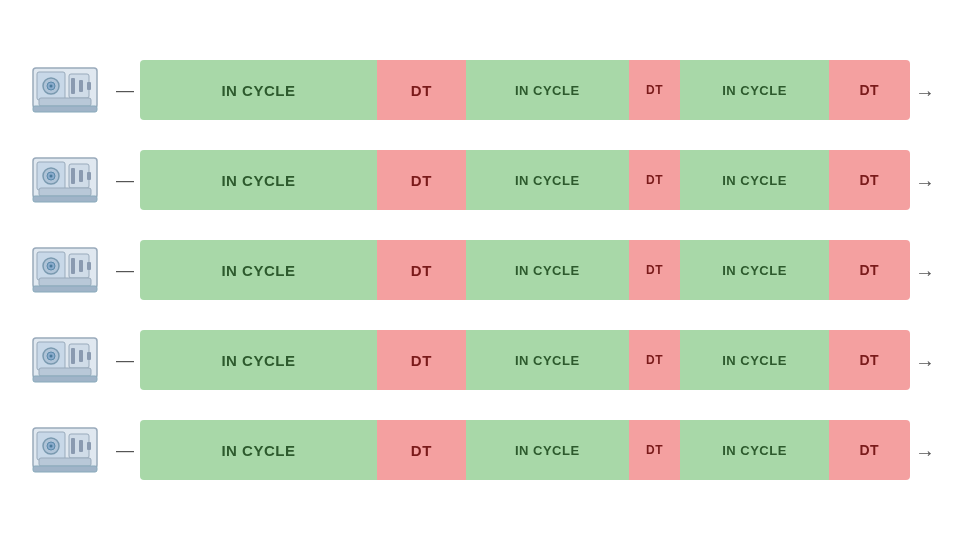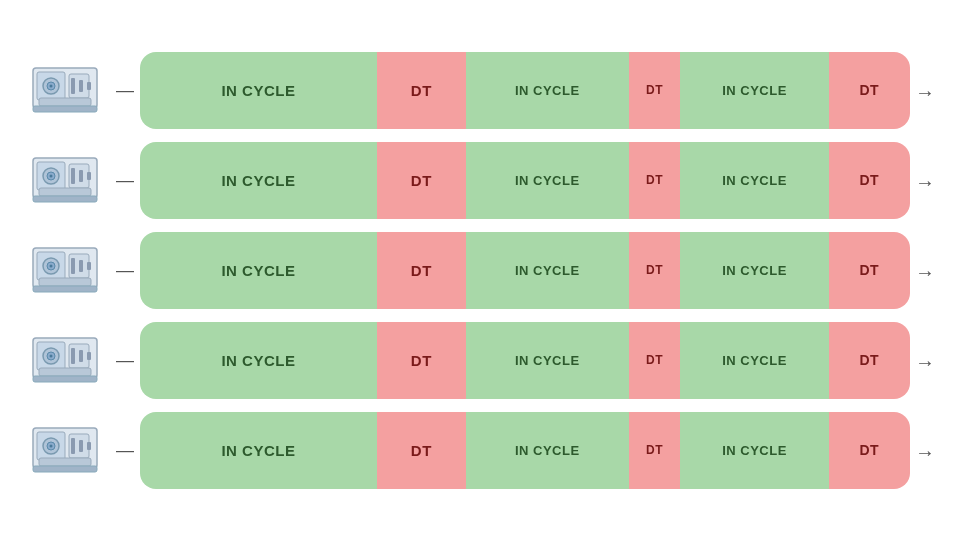--- a/index.html
+++ b/index.html
@@ -44,22 +44,22 @@
       flex-shrink: 0;
       display: flex;
       align-items: center;
       justify-content: center;
       color: #555;
       font-size: 18px;
     }
     .timeline-bar {
       flex: 1;
       display: flex;
-      height: 77px;
-      border-radius: 16px;
+      height: 60px;
+      border-radius: 4px;
       overflow: hidden;
       justify-content: center;
     }
     .segment {
       display: flex;
       align-items: center;
       justify-content: center;
       font-weight: bold;
       font-size: 13px;
       letter-spacing: 0.5px;

